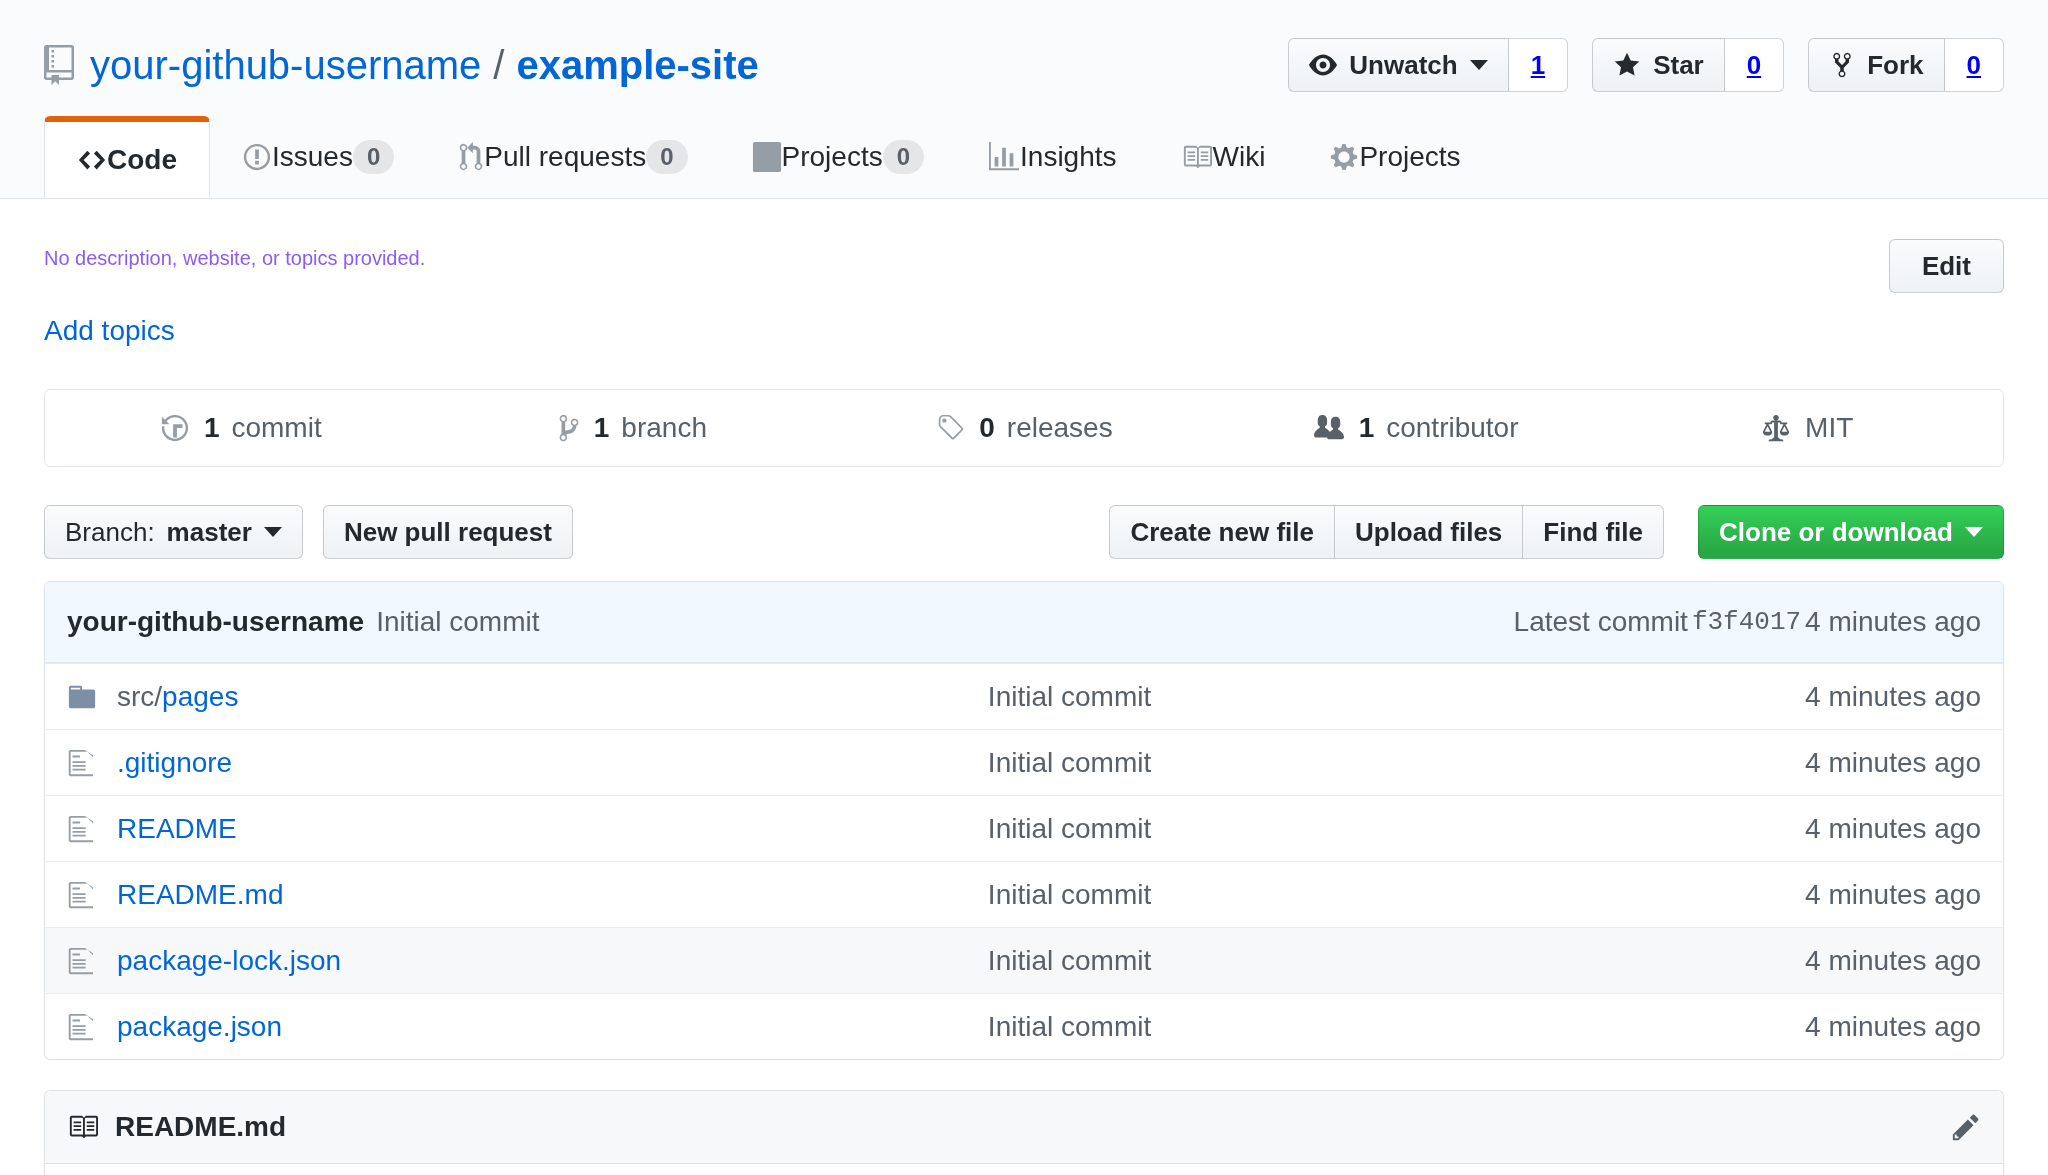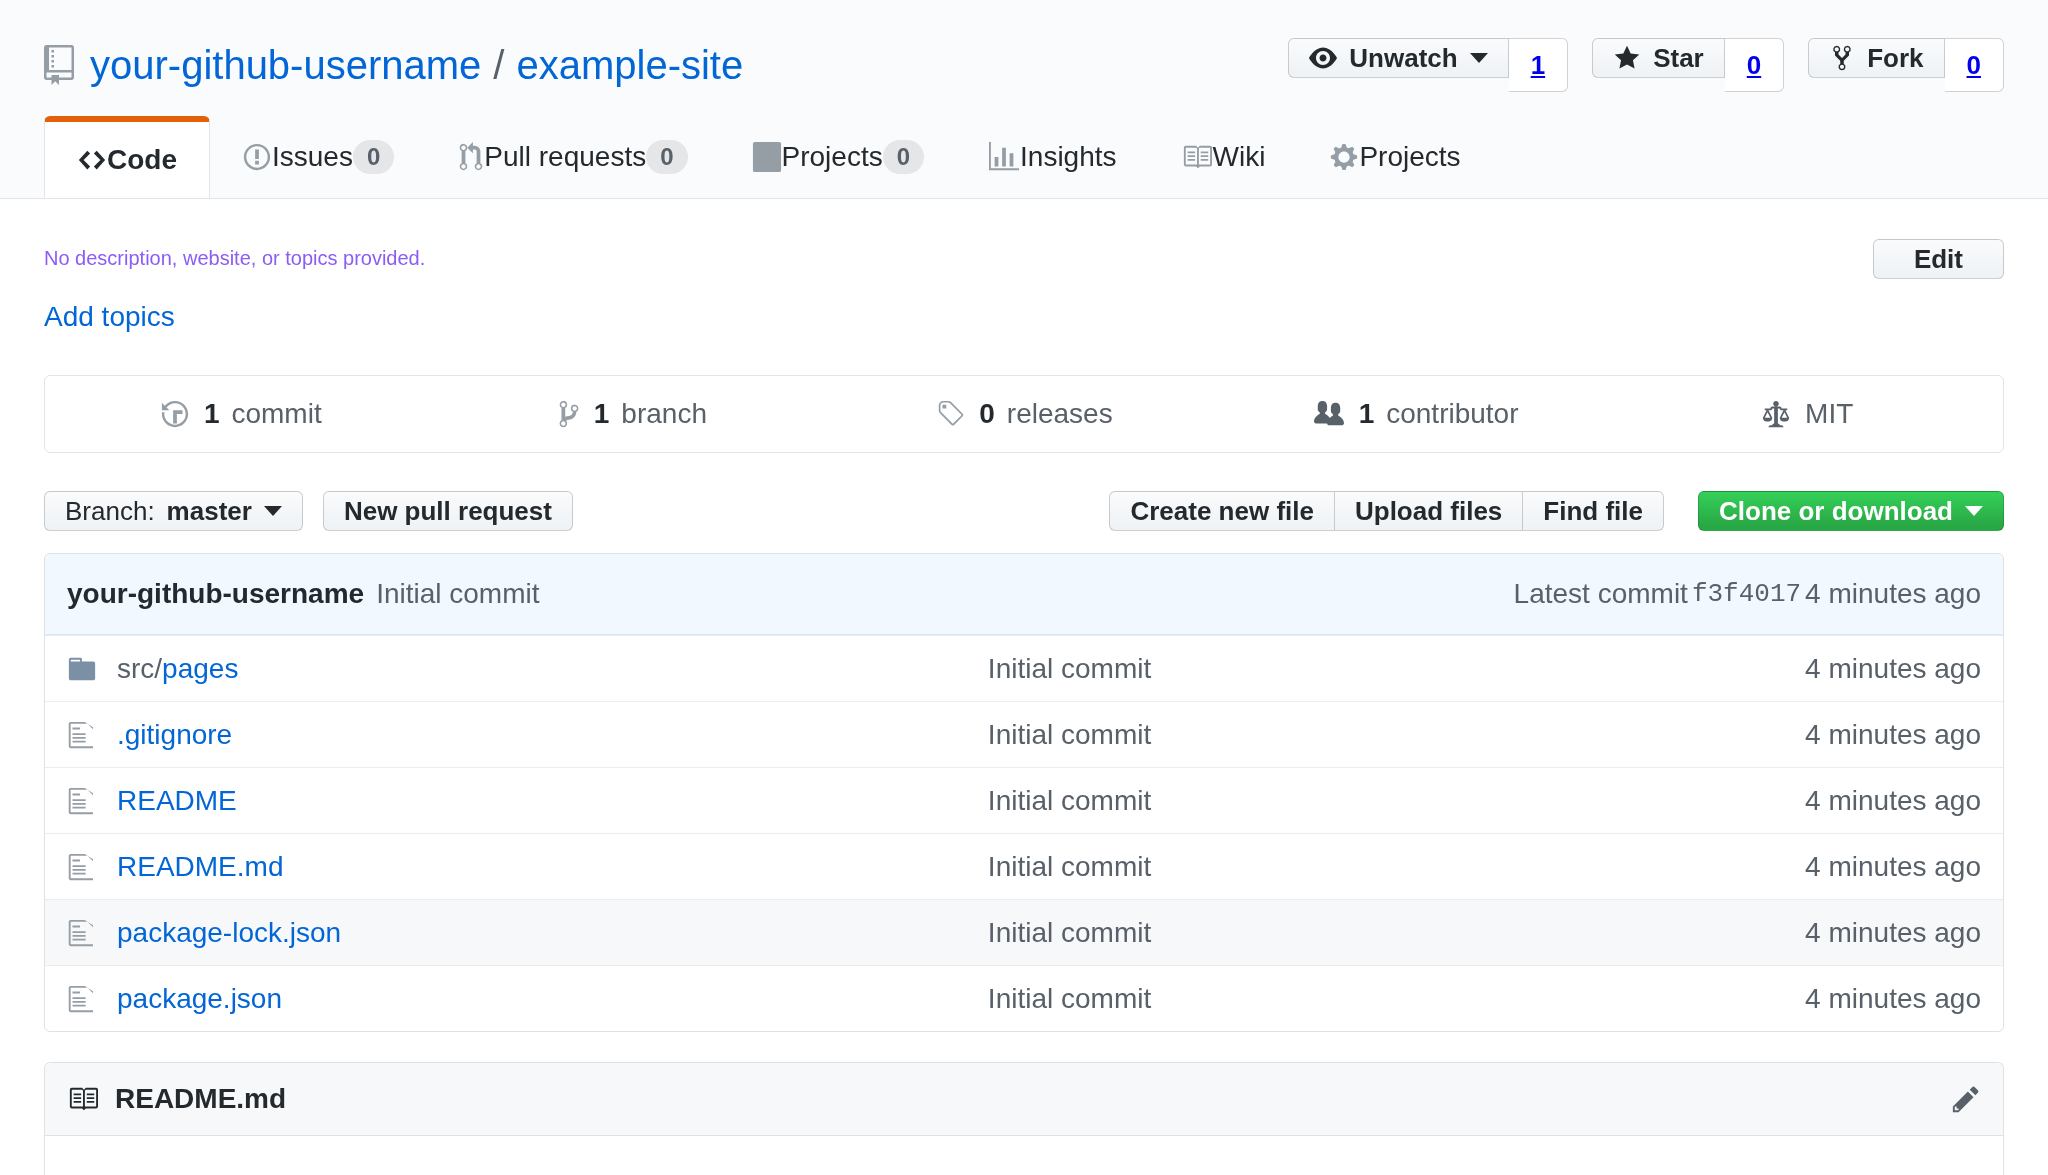--- a/index.html
+++ b/index.html
@@ -7,25 +7,25 @@
               font-family:"Liberation Sans", sans-serif; color:#24292e; }
   .container { width:1960px; margin:0 auto; }
 
   
   .pagehead { background:#fafbfc; border-bottom:1px solid #e1e4e8; padding-top:38px; }
   .title-row { display:flex; align-items:center; }
   .repo-icon { color:#959da5; margin-right:16px; display:flex; }
   .repo-title { font-size:40px; font-weight:400; display:flex; align-items:center; gap:12px; }
   .repo-title a { color:#0366d6; text-decoration:none; }
   .repo-title .sep { color:#586069; }
-  .repo-title .repo-name { font-weight:400; }
+  .repo-title .repo-name { font-weight:700; }
 
   .head-actions { margin-left:auto; display:flex; gap:24px; }
   .action-group { display:flex; }
-  .btn { display:inline-flex; align-items:center; gap:12px; padding:0 20px; height:40px;
+  .btn { display:inline-flex; align-items:center; gap:12px; padding:0 20px; height:54px;
          font-size:26px; font-weight:600; line-height:1; color:#24292e;
          background:linear-gradient(-180deg,#fafbfc,#eff3f6 90%);
          border:1px solid rgba(27,31,35,.2); border-radius:6px; cursor:pointer;
          font-family:inherit; white-space:nowrap; }
   .action-group .btn { border-radius:6px 0 0 6px; }
   .social-count { display:inline-flex; align-items:center; padding:0 22px; height:54px;
          font-size:26px; font-weight:600; background:#fff;
          border:1px solid rgba(27,31,35,.2); border-left:none; border-radius:0 6px 6px 0; }
   .caret { display:inline-block; width:0; height:0; border-top:10px solid currentColor;
            border-left:9px solid transparent; border-right:9px solid transparent; }
@@ -38,21 +38,21 @@
   .reponav-item.selected { background:#fff; border:1px solid #e1e4e8; border-bottom:none;
                   border-top:6px solid #e36209; border-radius:6px 6px 0 0;
                   font-weight:600; margin-bottom:-1px; }
   .reponav-item.selected .tab-icon { color:#24292e; }
   .counter { font-size:24px; font-weight:600; color:#586069; background:#e4e6e8;
              border-radius:22px; padding:5px 14px; line-height:1; }
 
   
   .about-row { display:flex; align-items:flex-start; padding-top:40px; }
   .repo-description { font-size:20px; color:#8b5cf6; padding-top:8px; }
-  .edit-btn { margin-left:auto; padding:0 40px; }
+  .edit-btn { margin-left:auto; padding:0 32px; }
   .add-topics { display:inline-block; margin-top:22px; font-size:28px; color:#0366d6;
                 text-decoration:none; }
 
   
   .summary { display:flex; margin-top:42px; border:1px solid #e1e4e8; border-radius:6px; }
   .summary-item { flex:1; display:flex; justify-content:center; align-items:center; gap:12px;
                   padding:22px 0; font-size:28px; color:#586069; text-decoration:none; }
   .summary-item .stat-icon { color:#959da5; display:flex; margin-right:2px; }
   .summary-item .stat-icon.dark { color:#586069; }
   .summary-item b { color:#24292e; font-weight:600; }

